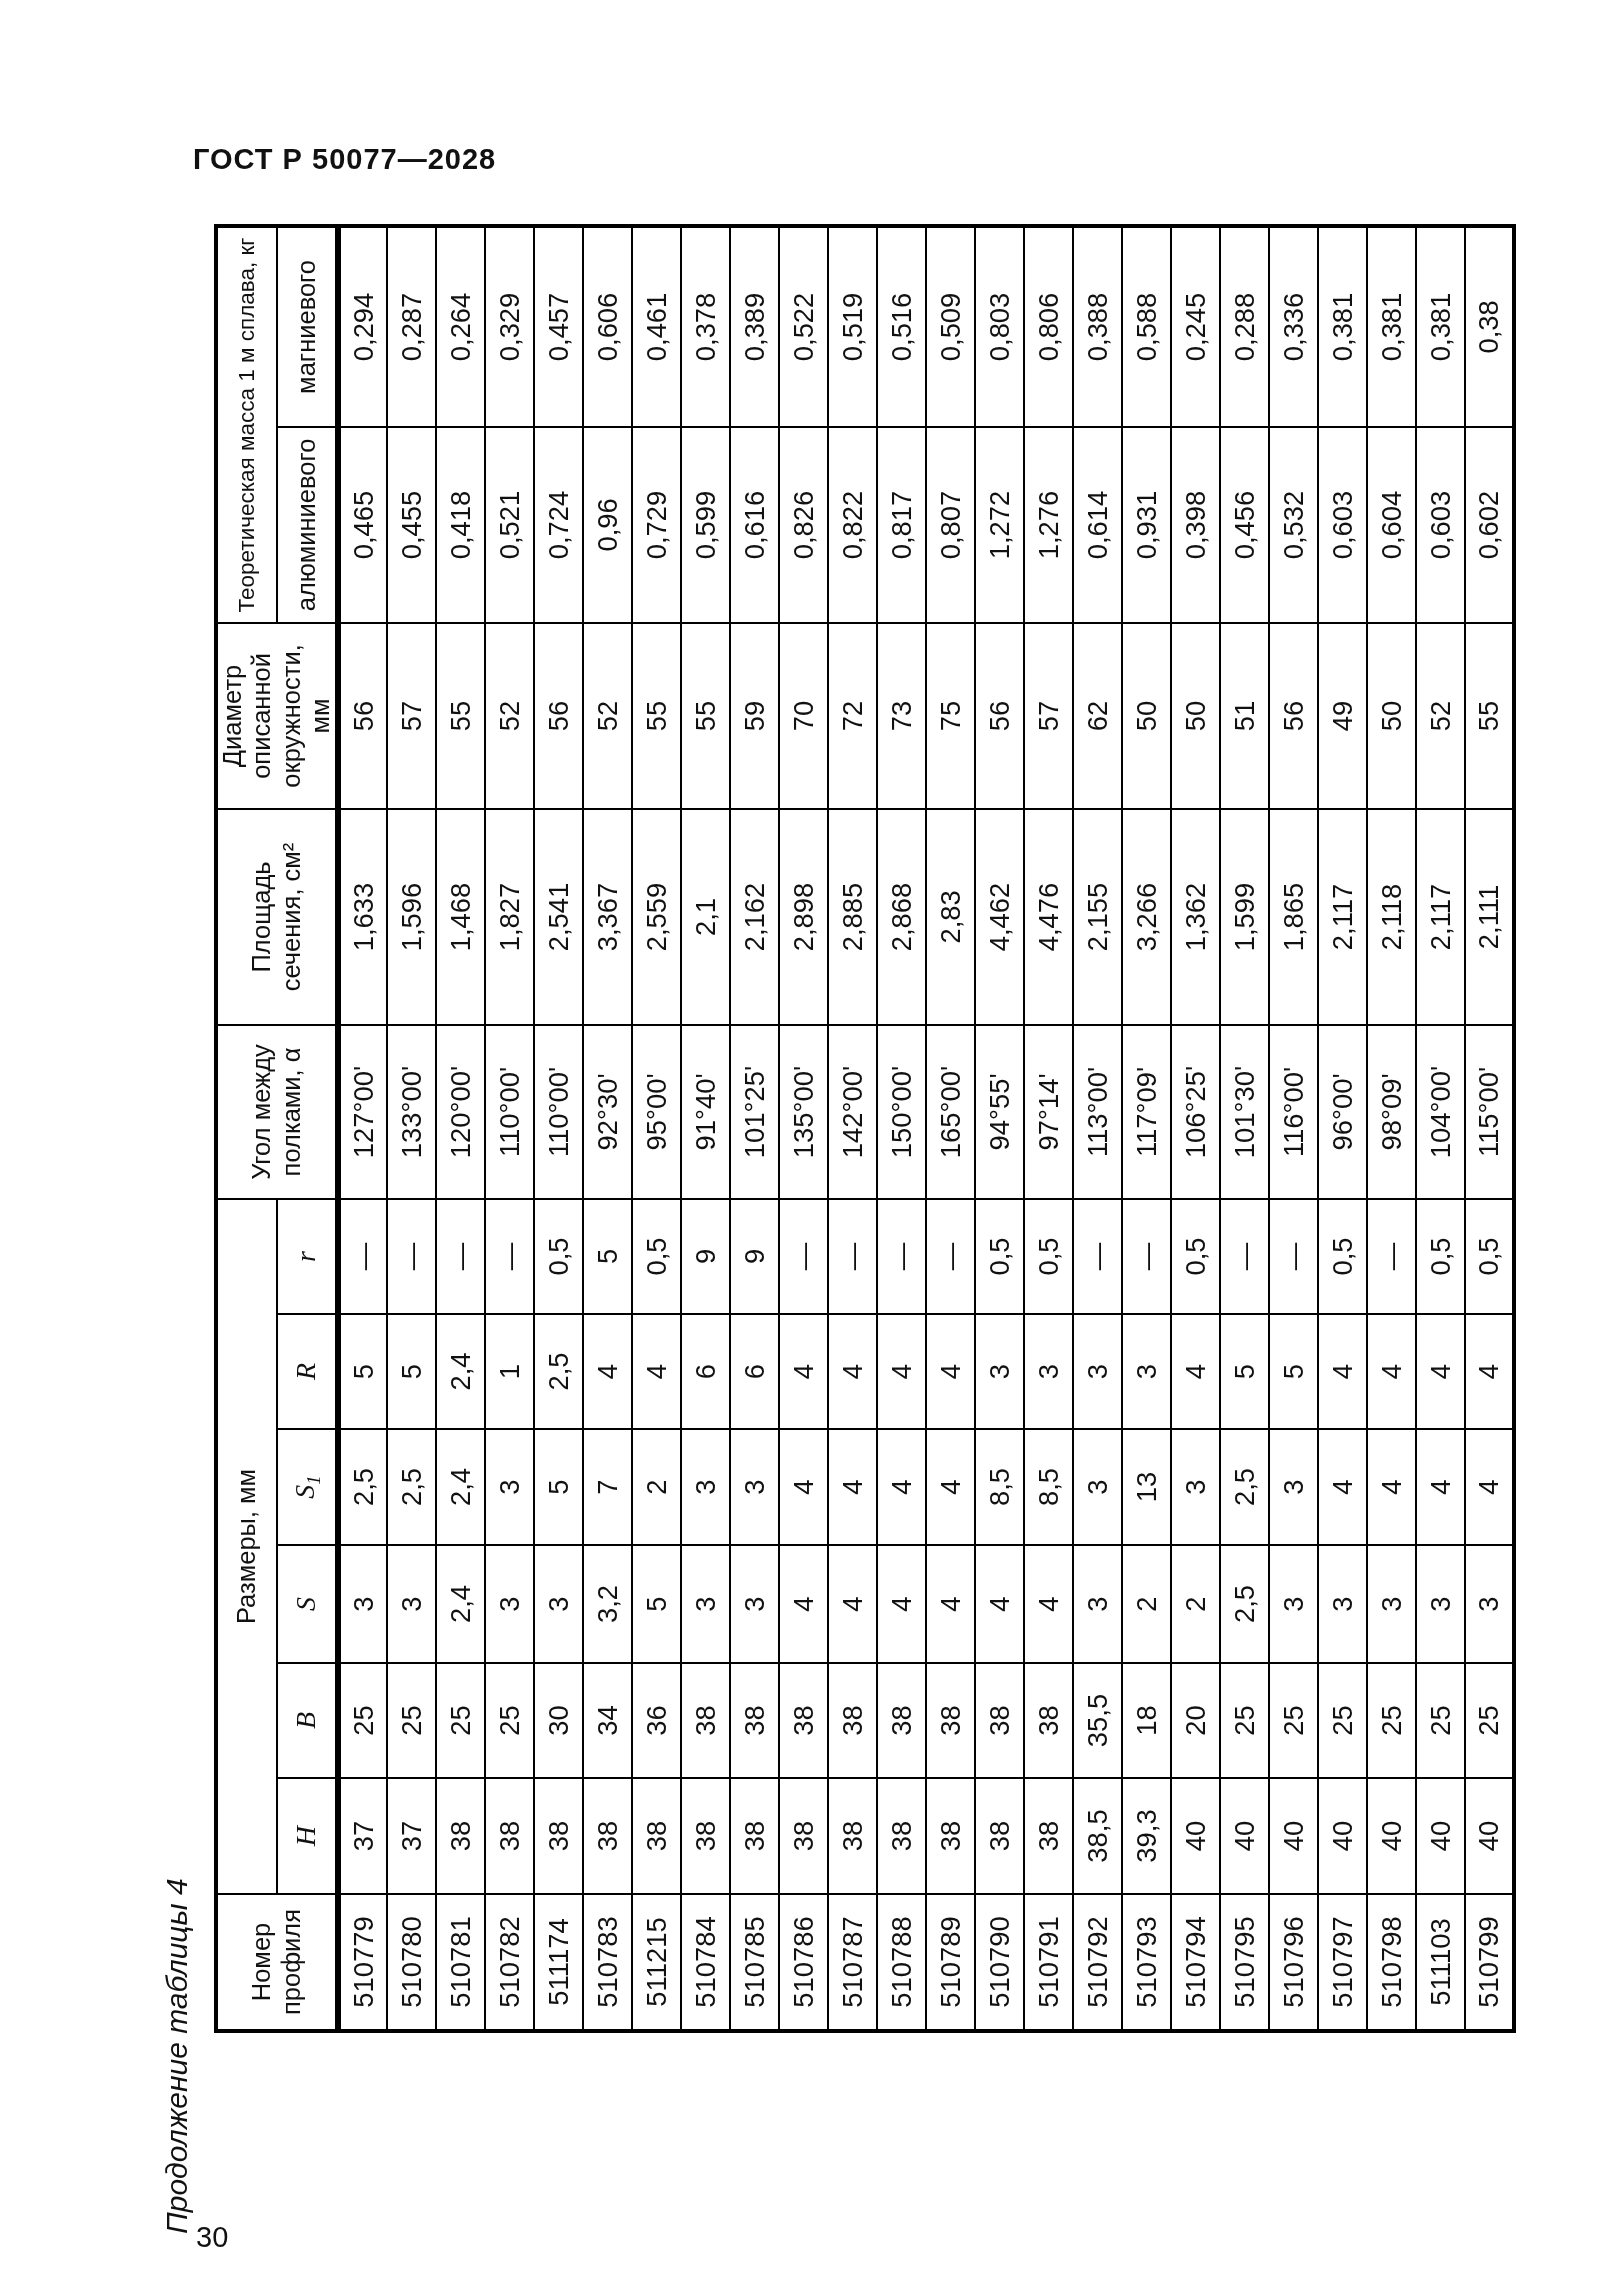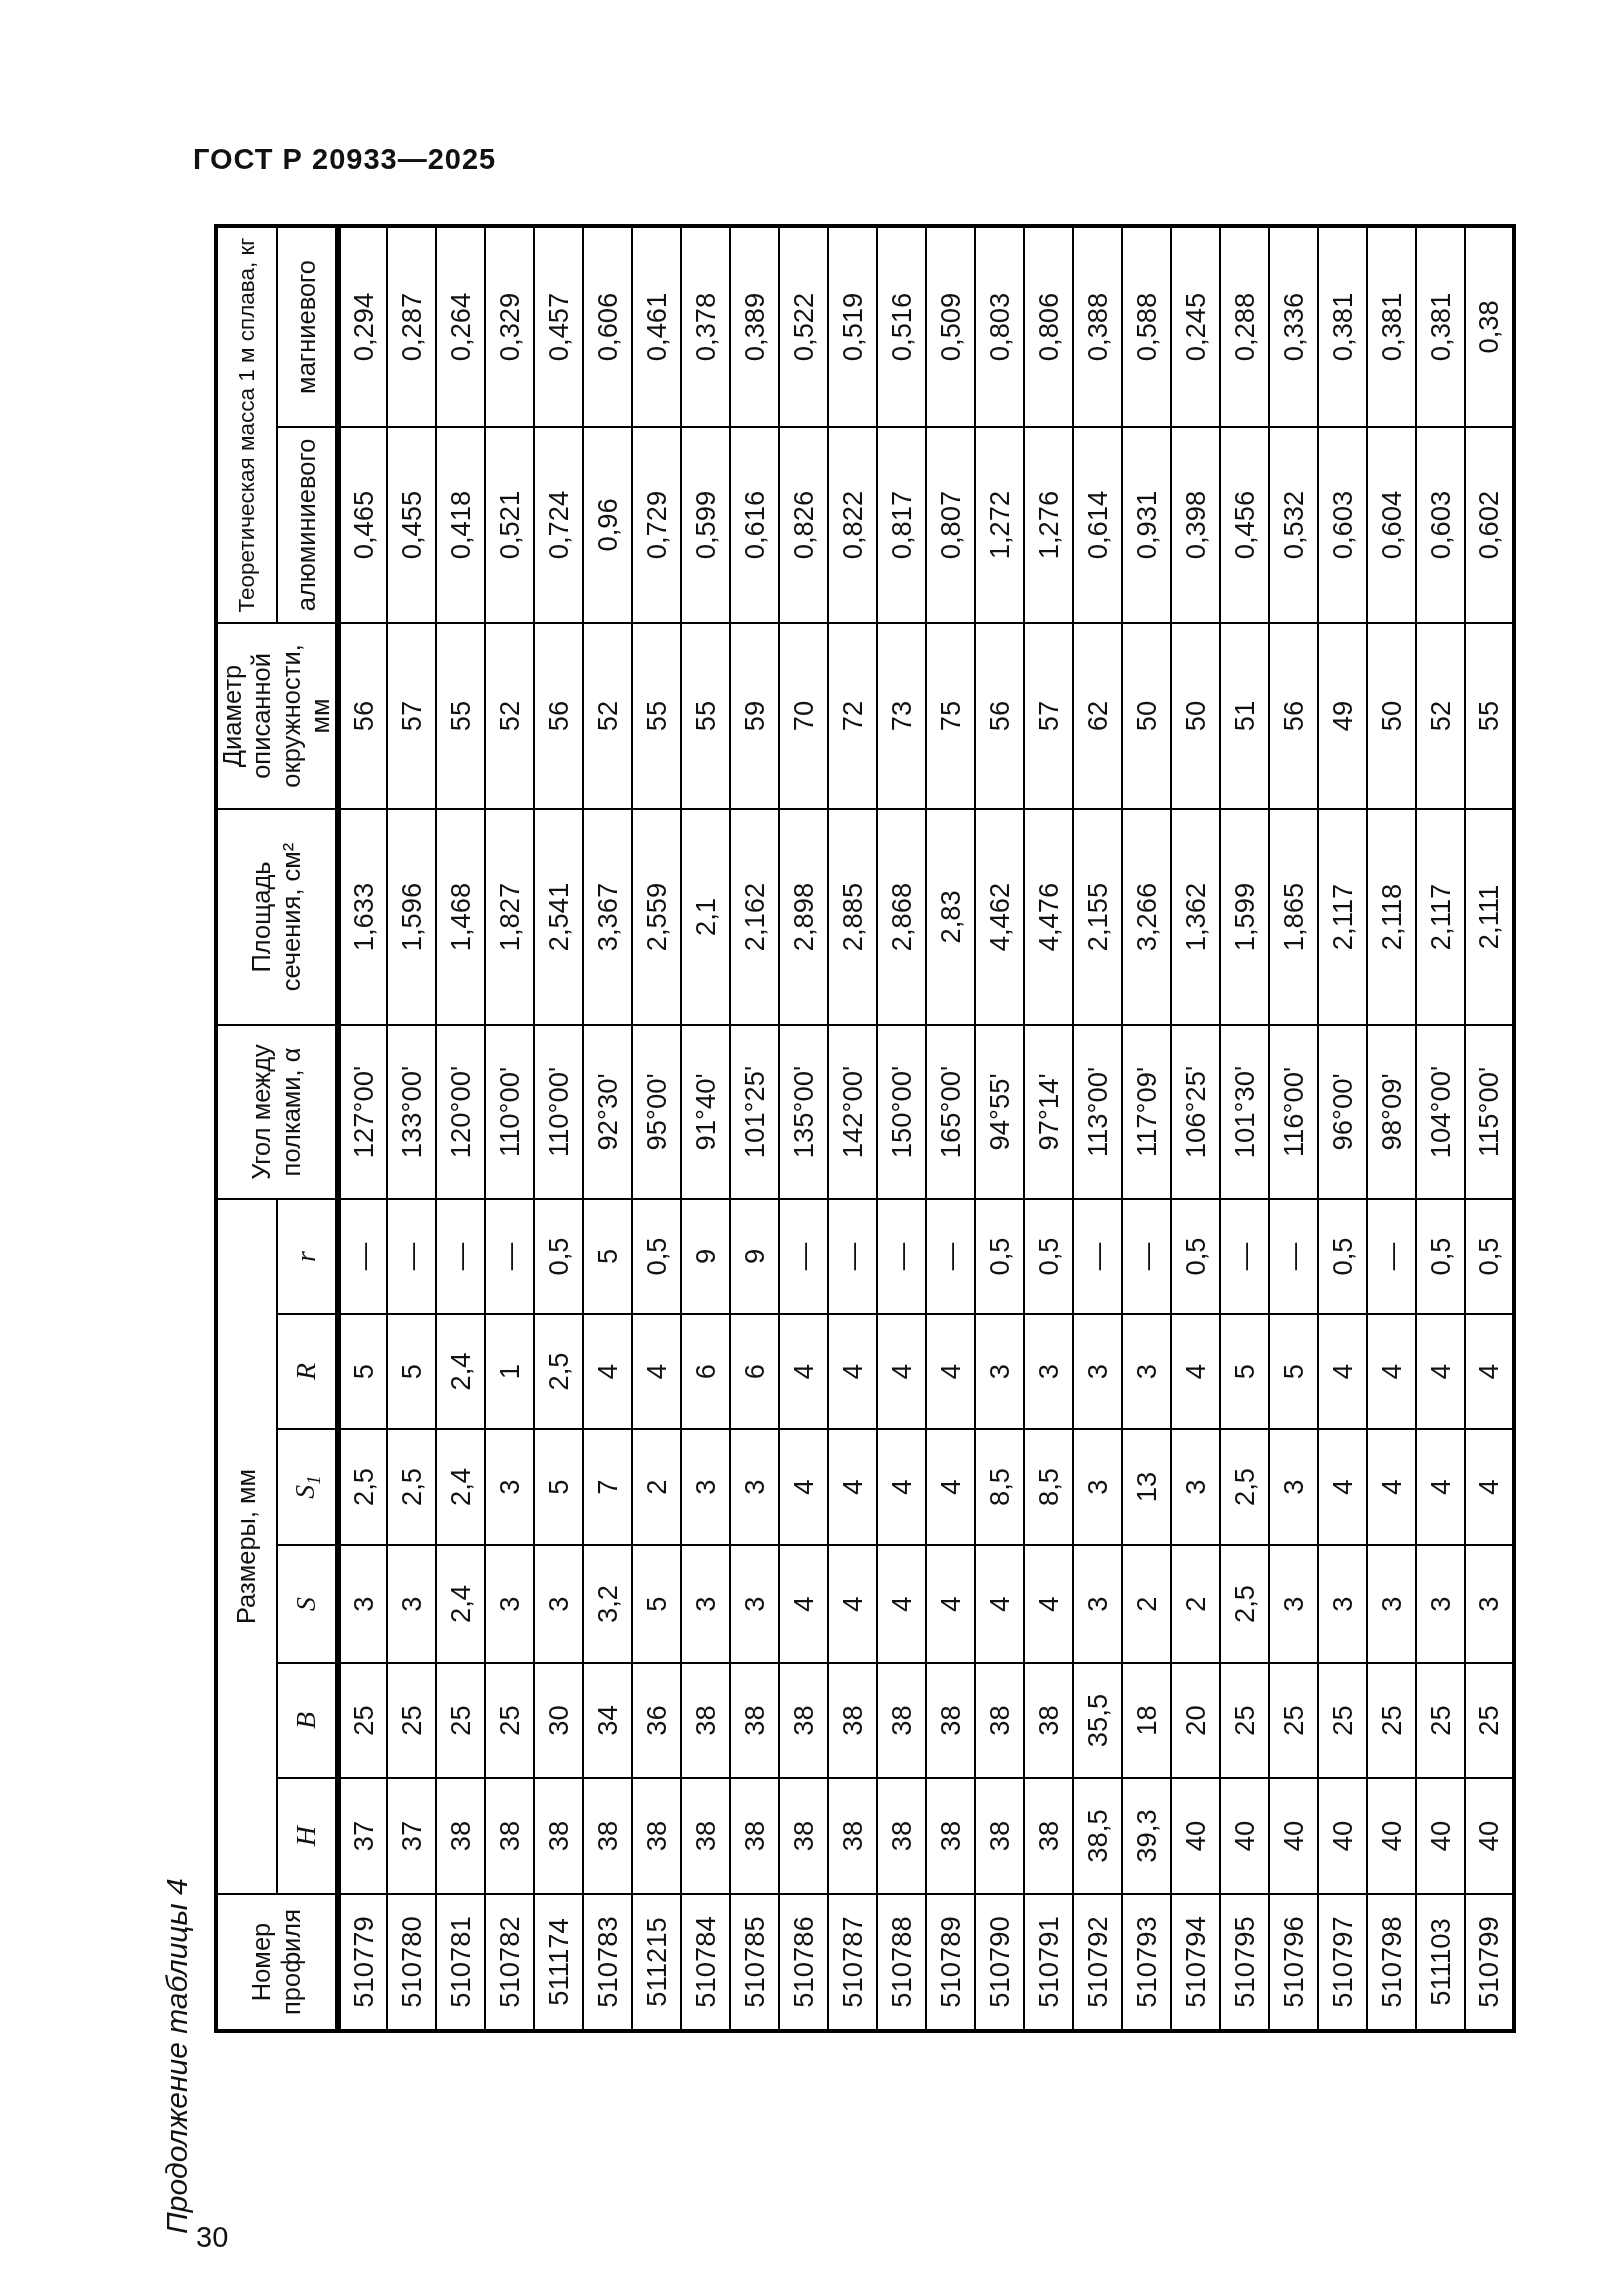--- a/index.html
+++ b/index.html
@@ -84,21 +84,21 @@
     left: 196px;
     top: 2221px;
     font-size: 29px;
   }
 </style>
 </head>
 <body>
 
 <div id="page">
 
-  <div id="doc-header">ГОСТ Р 20933—2025</div>
+  <div id="doc-header">ГОСТ Р 50077—2028</div>
 
   <div id="rot-wrap">
     <div id="rot-inner">
 
       <div id="table-caption">Продолжение таблицы 4</div>
 
       <table class="profiles">
         <colgroup>
           <col style="width:137px">
           <col style="width:116px">

